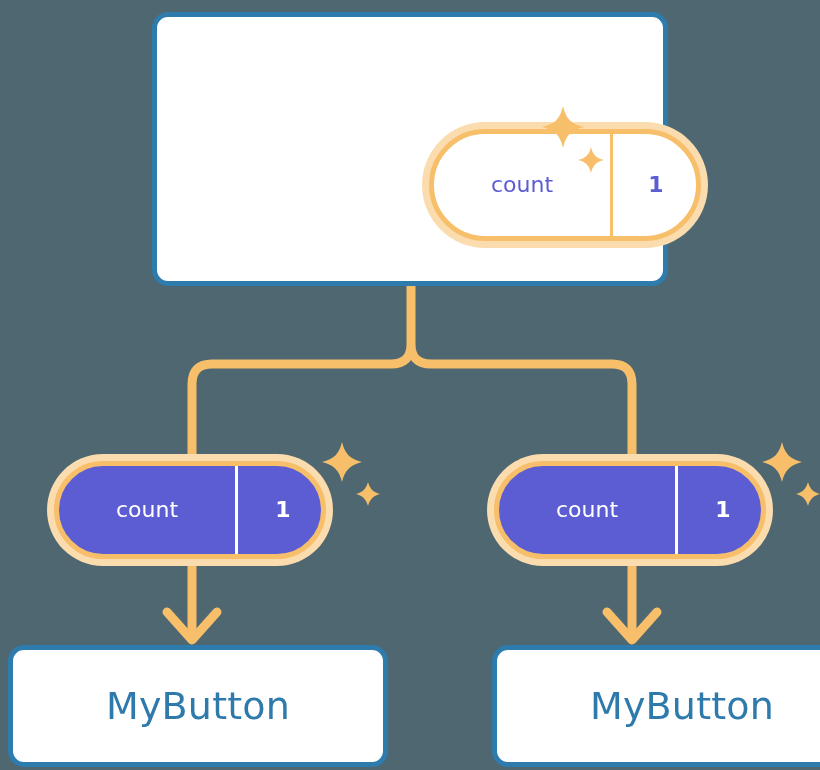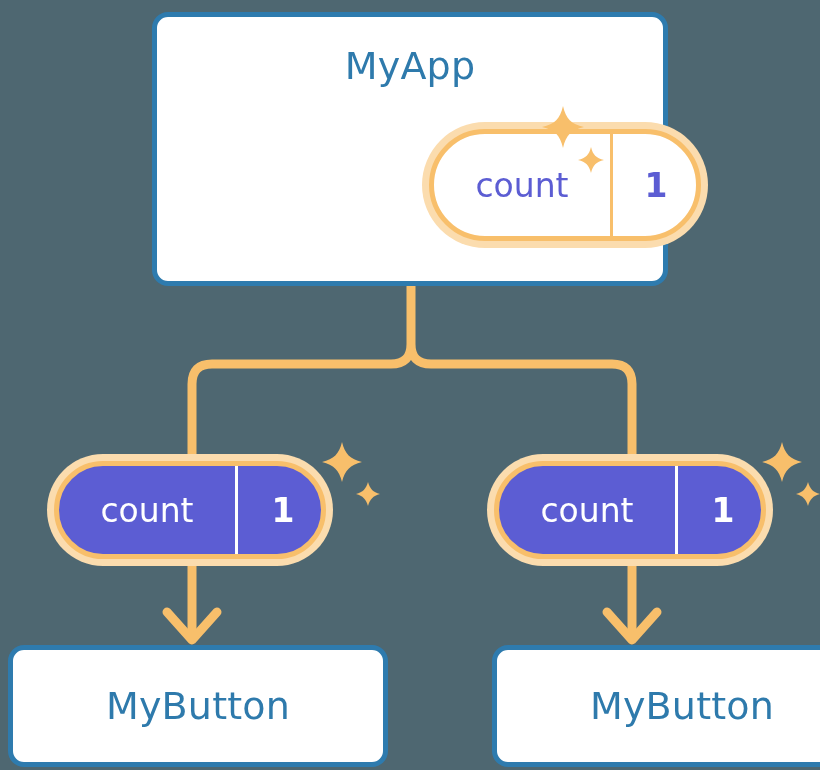--- a/index.html
+++ b/index.html
@@ -78,21 +78,21 @@
     
     border: 5px solid #f8bf6b;
     box-shadow: 0 0 0 7px #fbdcae;
     background: transparent;
   }
   .pill-name,
   .pill-value {
     display: flex;
     align-items: center;
     justify-content: center;
-    font-size: 33px;
+    font-size: 22px;
     line-height: 1;
     white-space: nowrap;
   }
   .pill-name  { flex: 0 0 auto; }
   .pill-value { flex: 0 0 auto; font-weight: 700; }
 
   
   #app-pill {
     left: 272px;
     top: 112px;
@@ -160,21 +160,20 @@
              L 632 455" fill="none" stroke="#f8bf6b" stroke-width="9" stroke-linecap="round" stroke-linejoin="round"></path>
 
     <path d="M 192 566 L 192 640" fill="none" stroke="#f8bf6b" stroke-width="9" stroke-linecap="butt"></path>
     <path d="M 167 612 L 192 640 L 217 612" fill="none" stroke="#f8bf6b" stroke-width="9" stroke-linecap="round" stroke-linejoin="round"></path>
 
     <path d="M 632 566 L 632 640" fill="none" stroke="#f8bf6b" stroke-width="9" stroke-linecap="butt"></path>
     <path d="M 607 612 L 632 640 L 657 612" fill="none" stroke="#f8bf6b" stroke-width="9" stroke-linecap="round" stroke-linejoin="round"></path>
   </svg>
 
   <div class="card" id="app-card">
-    <div class="card-title">MyApp</div>
 
     <div class="pill" id="app-pill">
       <div class="pill-name">count</div>
       <div class="pill-value">1</div>
     </div>
   </div>
 
   <div class="sparkle-group" id="sparkles-app">
     <svg width="72" height="76" viewBox="0 0 72 76" aria-hidden="true">
       <path d="M23 2 C26 15 31 20 44 23 C31 26 26 31 23 44 C20 31 15 26 2 23 C15 20 20 15 23 2 Z" fill="#f8bf6b"></path>

